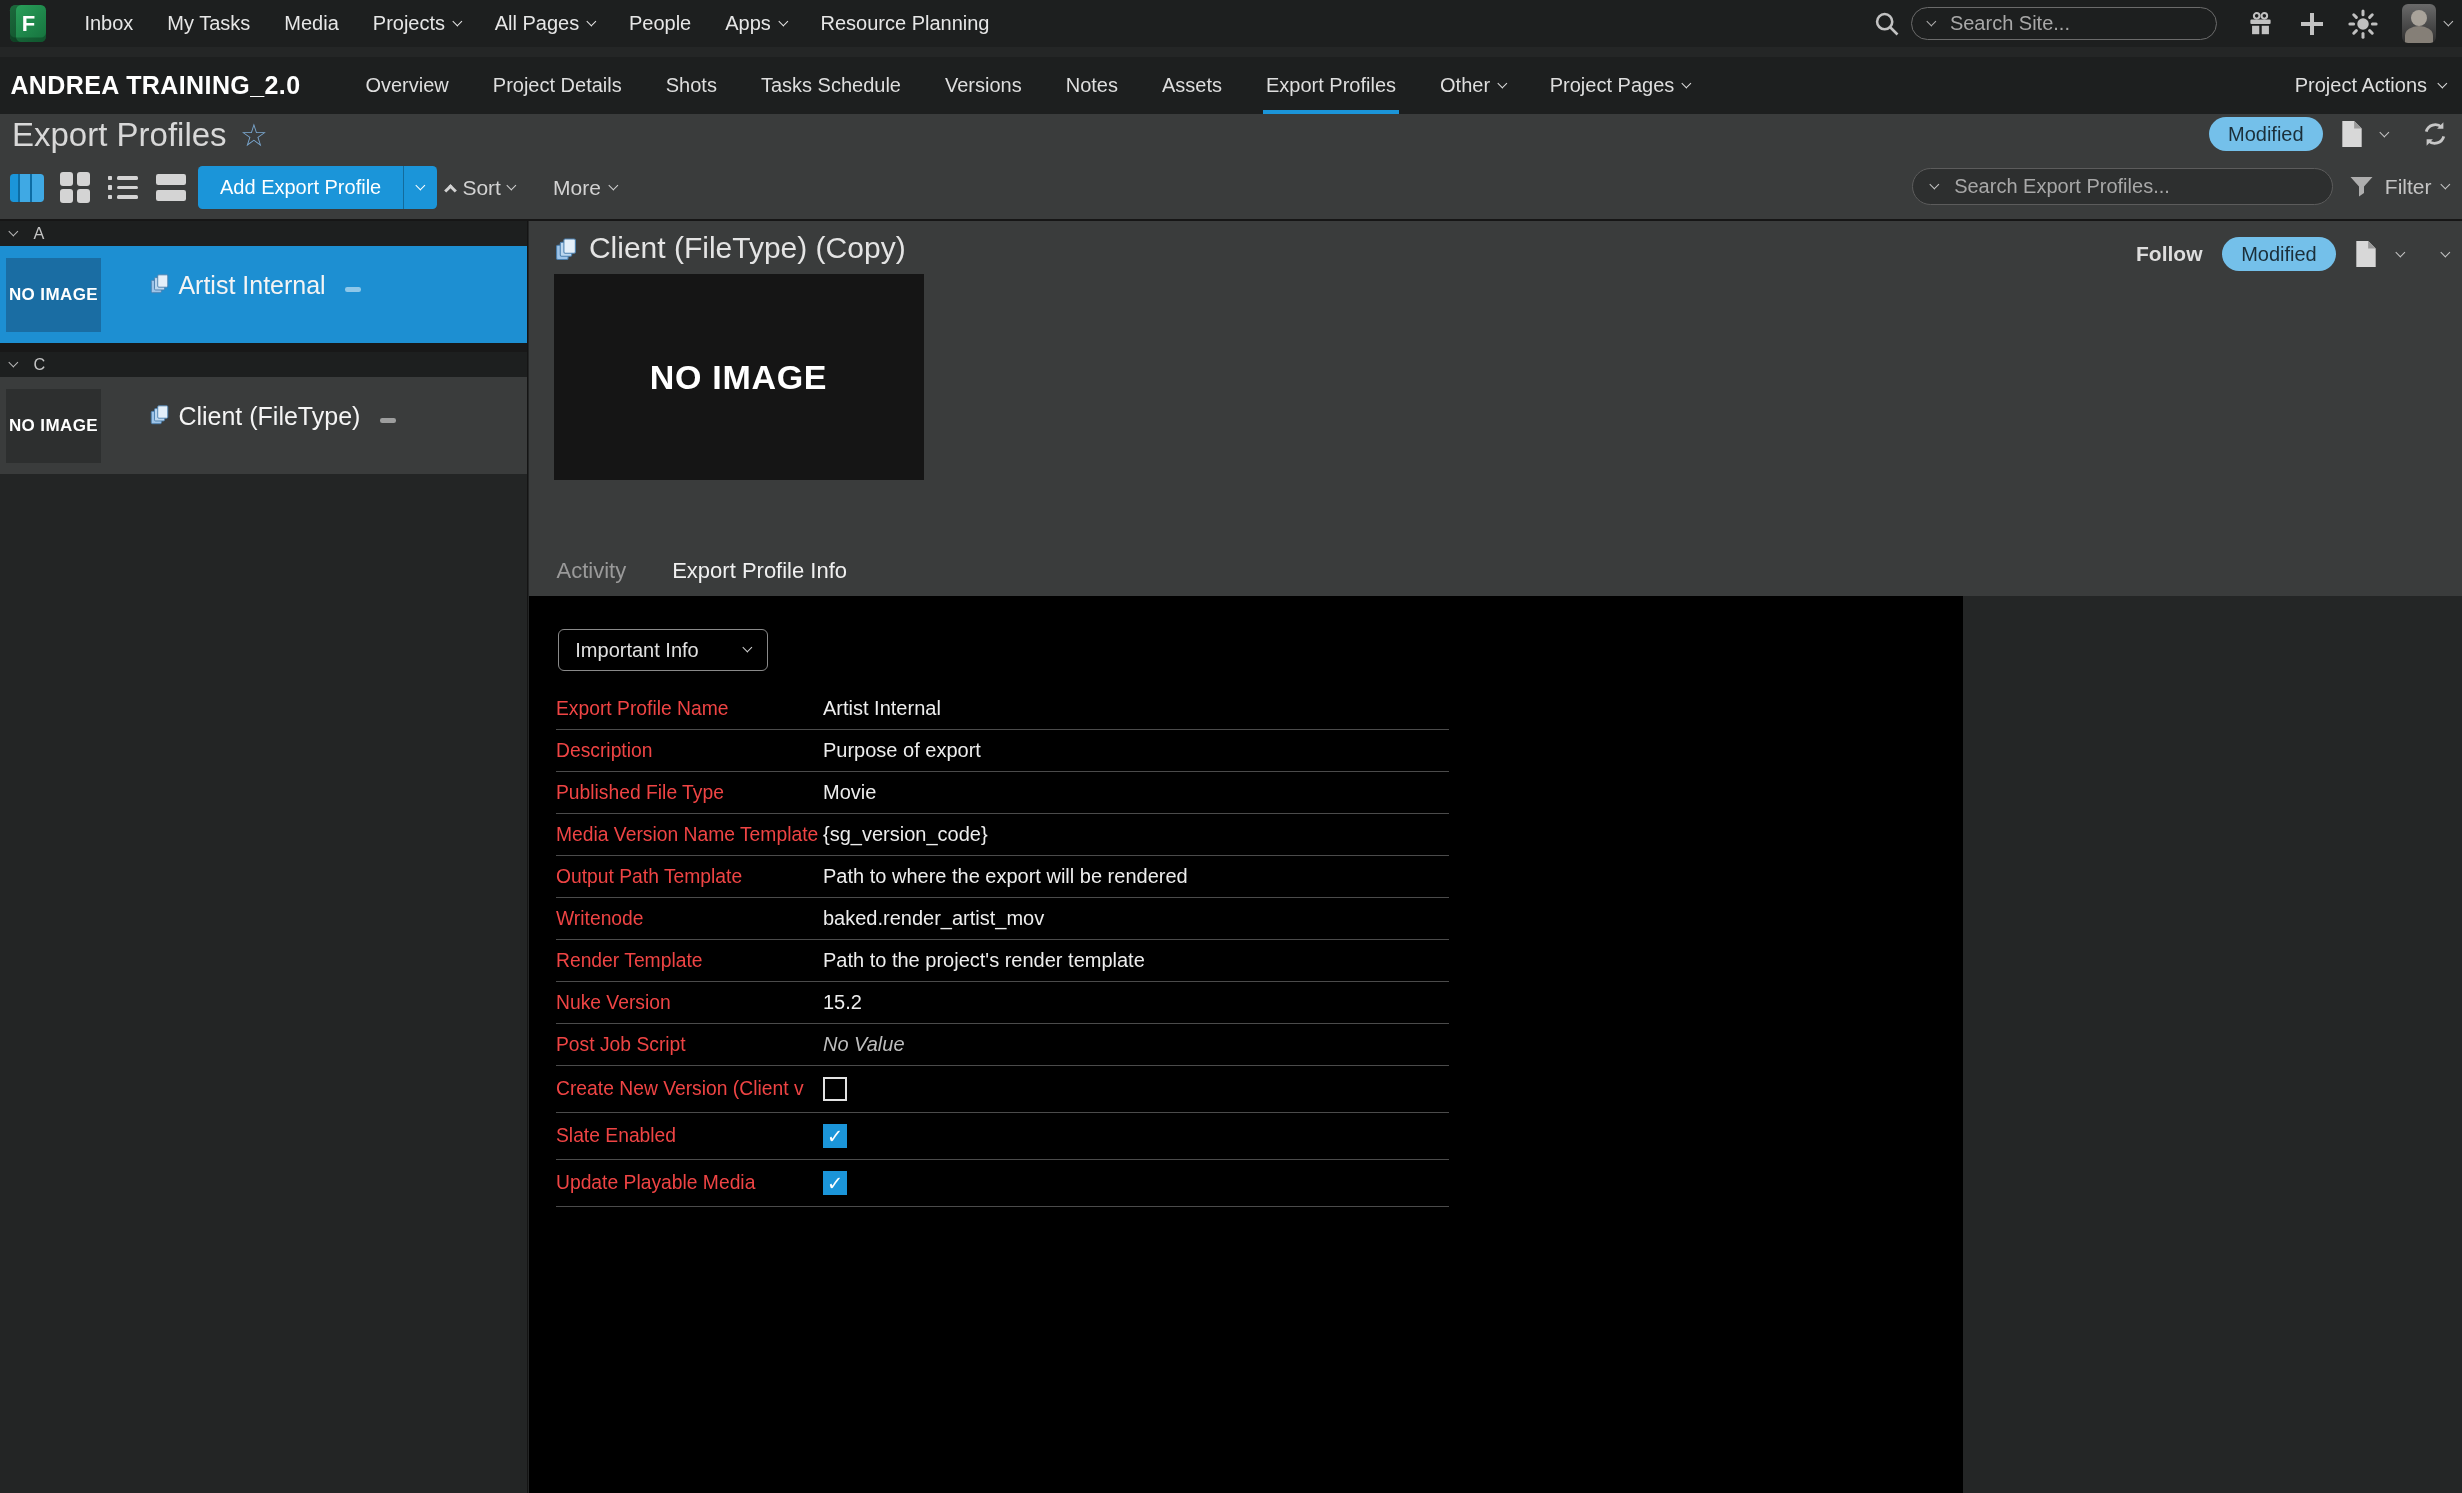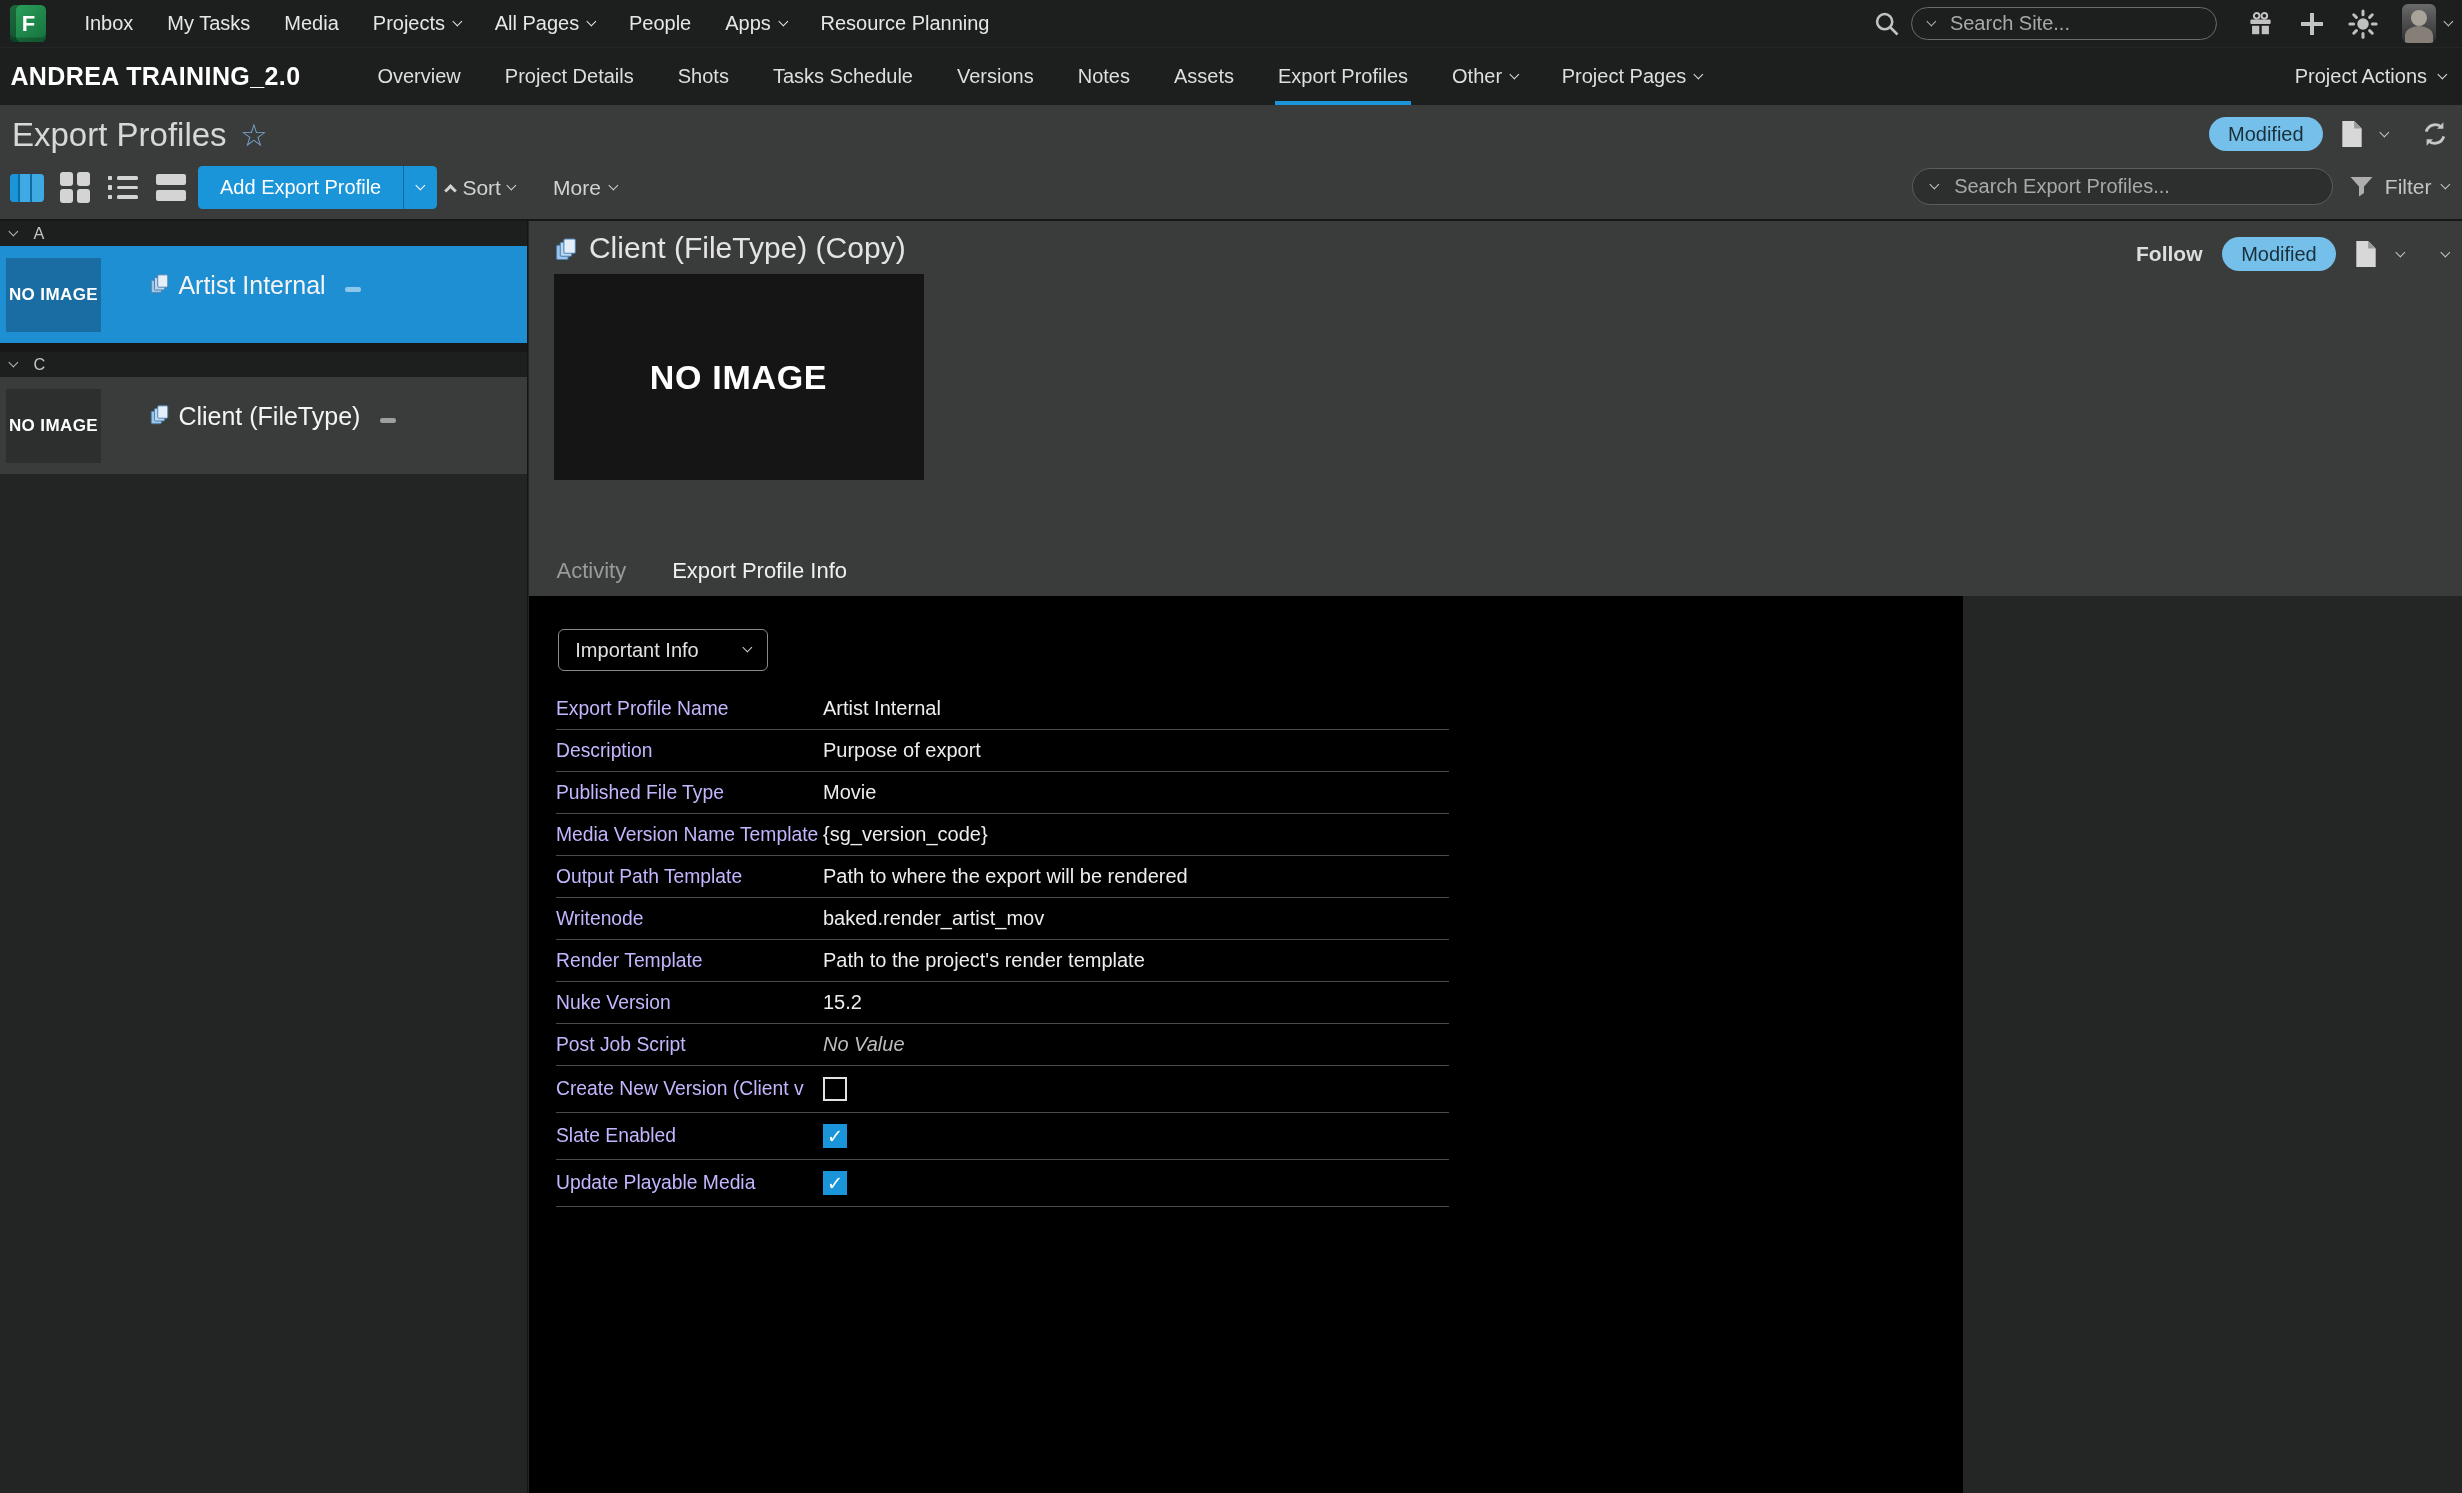--- a/index.html
+++ b/index.html
@@ -25,21 +25,21 @@
   .search-input { flex:1; background:transparent; border:none; outline:none; color:#c8c8c8; font-size:20px; font-family:inherit; min-width:0; }
   .search-input::placeholder { color:#a8a8a8; opacity:1; }
   .gift-btn { margin-right:27px; } .plus-btn { margin-right:25px; } .sun-btn { margin-right:24px; }
   .plus-shape { position:relative; width:22px; height:22px; }
   .plus-shape::before { content:''; position:absolute; left:0; top:9px; width:22px; height:4.5px; background:#c2c2c2; }
   .plus-shape::after { content:''; position:absolute; left:9px; top:0; width:4.5px; height:22px; background:#c2c2c2; }
   .avatar { position:relative; width:34px; height:39px; border-radius:6px; background:linear-gradient(#6a6a6a,#2e2e2e); overflow:hidden; margin-right:9px; }
   .avatar::before { content:''; position:absolute; left:9px; top:6px; width:16.3px; height:16.3px; border-radius:50%; background:#a9a39a; }
   .avatar::after { content:''; position:absolute; left:3px; top:22px; width:28px; height:19.3px; border-radius:50% 50% 0 0; background:#857f77; }
   
-  .projectbar { position:absolute; left:0; top:48px; width:100%; height:57px; background:#1d1f1f; display:flex; align-items:center; z-index:5;gap:12px; }
+  .projectbar { position:absolute; left:0; top:57px; width:100%; height:57px; background:#1d1f1f; display:flex; align-items:center; z-index:5; }
   .project-name { margin:0 43px 0 10.4px; font-size:25px; font-weight:bold; color:#fff; letter-spacing:0.4px; white-space:nowrap; }
   .ptab { position:relative; display:flex; align-items:center; gap:9px; height:57px; padding:0 22px; font-size:20px; color:#dedede; cursor:pointer; white-space:nowrap; }
   .ptab.active::after { content:''; position:absolute; left:19.3px; right:19.3px; bottom:0; height:4.5px; background:#1b95d9; }
   .project-actions { margin-left:auto; display:flex; align-items:center; gap:12px; padding-right:16.3px; font-size:20px; color:#dedede; }
   
   .pageheader { position:absolute; left:0; top:104px; width:100%; height:117px; background:#3a3c3c; border-bottom:2.2px solid #161616; z-index:4; }
   .page-title { position:absolute; left:12px; top:12px; font-size:33px; color:#d8d8d8; display:flex; align-items:center; gap:13.4px; }
   .star { color:#7aa7cf; font-size:31px; line-height:1; }
   .star::before { content:'\2606'; }
   .toolbar-left { position:absolute; left:7.4px; top:62px; display:flex; align-items:center; height:43px; }
@@ -91,21 +91,21 @@
   .detail-tabs { position:absolute; left:27.5px; bottom:12px; display:flex; gap:46px; }
   .dtab { font-size:22px; color:#9a9a9a; cursor:pointer; white-space:nowrap; }
   .dtab.active { color:#f0f0f0; }
   .detail-body { position:absolute; left:0; top:375px; right:0; bottom:0; background:#242626; }
   .form-panel { position:absolute; left:0; top:0; width:1434px; height:100%; background:#000; }
   .section-select { position:absolute; left:29px; top:33px; width:210px; height:42px; border:1.5px solid #8a8a8a; border-radius:6px; display:flex; align-items:center; justify-content:space-between; padding:0 16.3px; font-size:20px; color:#e0e0e0; cursor:pointer; }
   .section-select .chev { color:#d0d0d0; }
   .form { position:absolute; left:27px; top:92px; width:893px; }
   .frow { display:flex; align-items:center; min-height:42px; border-bottom:1.5px solid #4b4b4b; }
   .frow.tall { min-height:47px; }
-  .flabel { width:267px; flex-shrink:0; font-size:19.3px; color:#c4b5fd; white-space:nowrap; overflow:hidden; }
+  .flabel { width:267px; flex-shrink:0; font-size:19.3px; color:#ef4444; white-space:nowrap; overflow:hidden; }
   .fvalue { font-size:20px; color:#ededed; cursor:pointer; }
   .fvalue.novalue { font-style:italic; color:#bdbdbd; }
   .checkbox { width:24px; height:24px; border:2.2px solid #e2e2e2; background:transparent; cursor:pointer; }
   .checkbox.checked { border:none; background:#1b95d9; display:flex; align-items:center; justify-content:center; }
   .checkbox.checked::after { content:'\2713'; color:#fff; font-size:19.3px; font-weight:bold; }
 </style>
 </head>
 <body>
 
 <div class="topbar">

